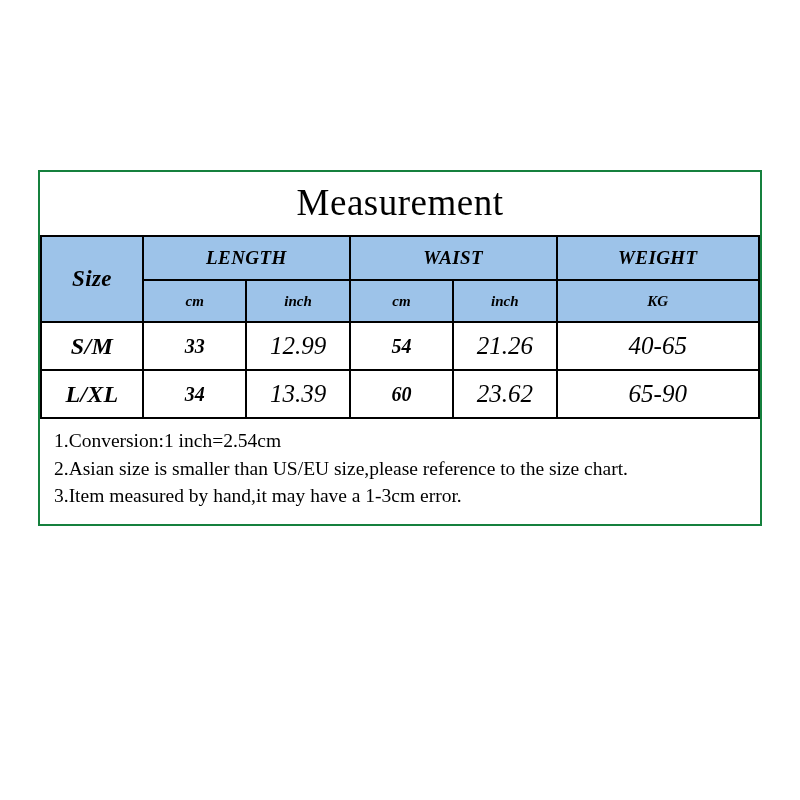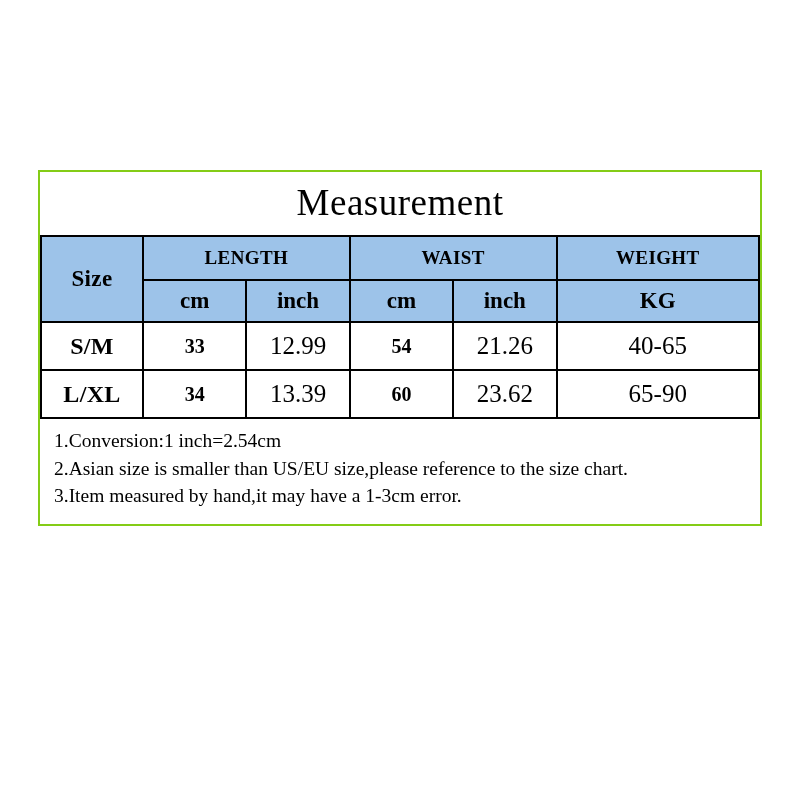--- a/index.html
+++ b/index.html
@@ -18,21 +18,21 @@
     position: relative;
     width: 800px;
     height: 800px;
     background: #ffffff;
   }
   .chart-wrap {
     position: absolute;
     left: 38px;
     top: 170px;
     width: 724px;
-    border: 2px solid #84cc16;
+    border: 2px solid #15803d;
     box-sizing: border-box;
     background: #ffffff;
   }
   .title {
     text-align: center;
     font-size: 37px;
     font-weight: normal;
     letter-spacing: 0.5px;
     padding: 9px 0 11px 0;
     font-family: "Liberation Serif", serif;
@@ -40,32 +40,33 @@
   table.size-table {
     border-collapse: collapse;
     width: 100%;
     table-layout: fixed;
   }
   table.size-table td, table.size-table th {
     border: 2px solid #000000;
     text-align: center;
     vertical-align: middle;
     font-family: "Liberation Serif", serif;
+    font-style: italic;
   }
   .hdr {
     background: #9dc3e9;
   }
   .hdr-top {
     font-size: 19px;
     font-weight: bold;
     height: 40px;
     letter-spacing: 0.4px;
   }
   .hdr-sub {
-    font-size: 23px;
+    font-size: 15px;
     font-weight: bold;
     height: 38px;
   }
   .size-cell {
     background: #9dc3e9;
     font-size: 23px;
     font-weight: bold;
     letter-spacing: 0.4px;
   }
   .row-size {

